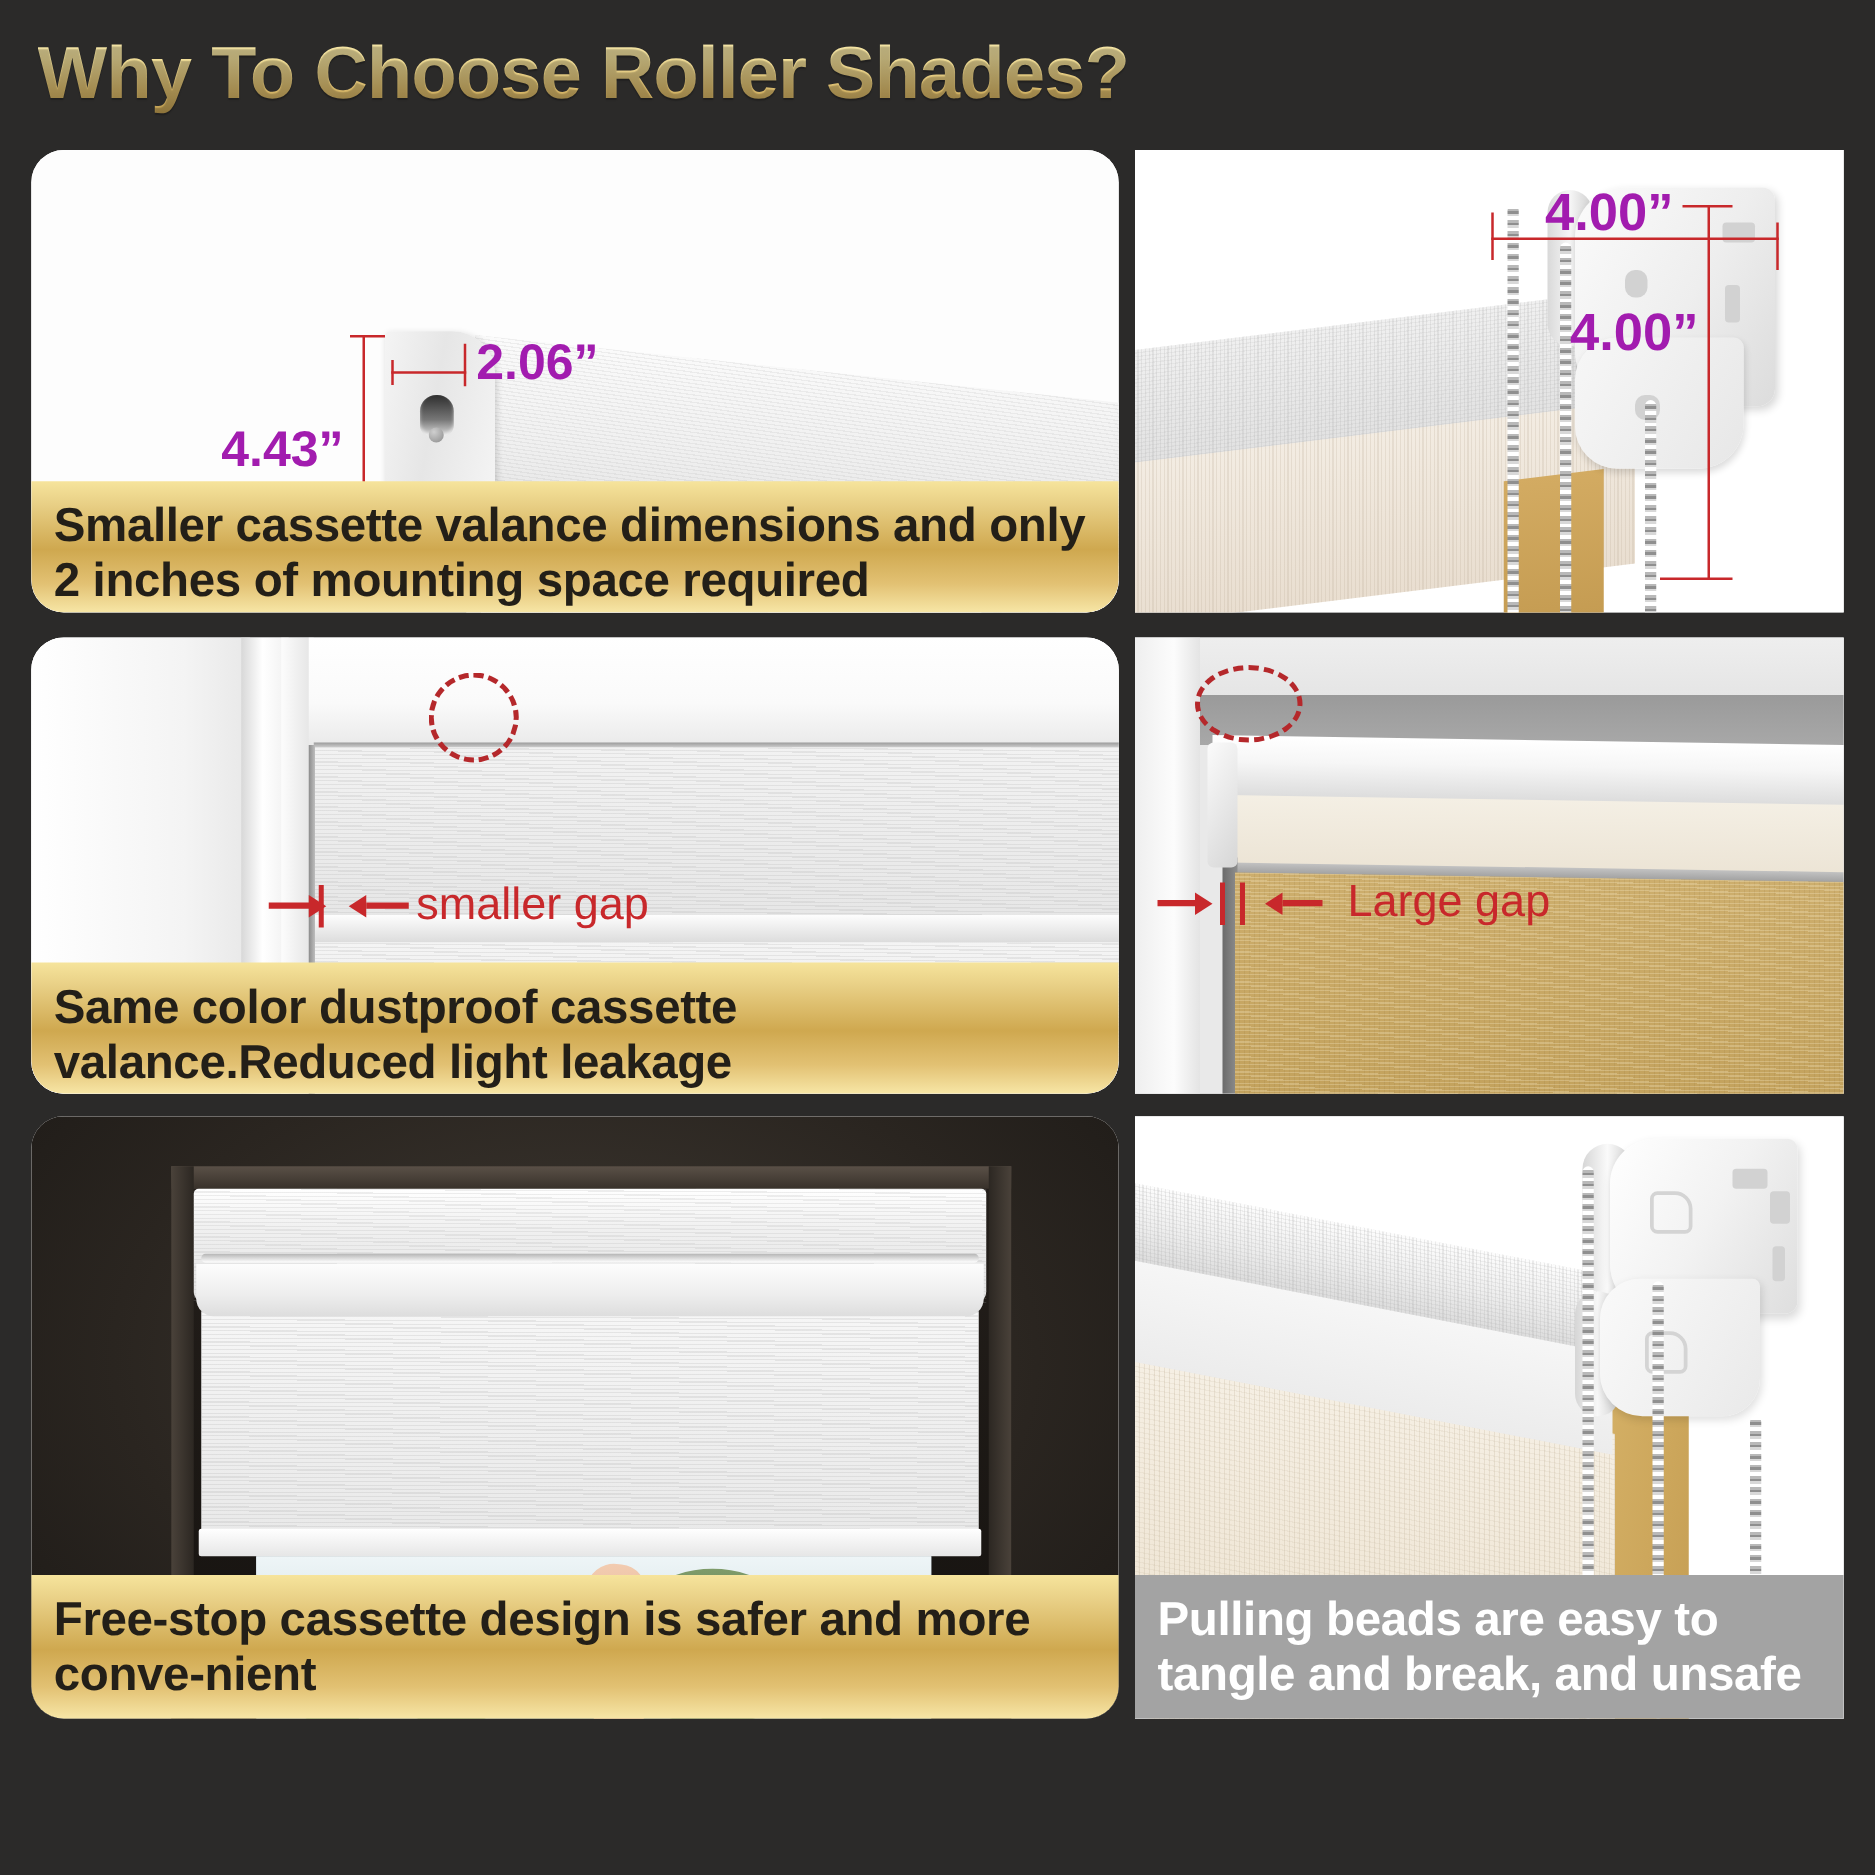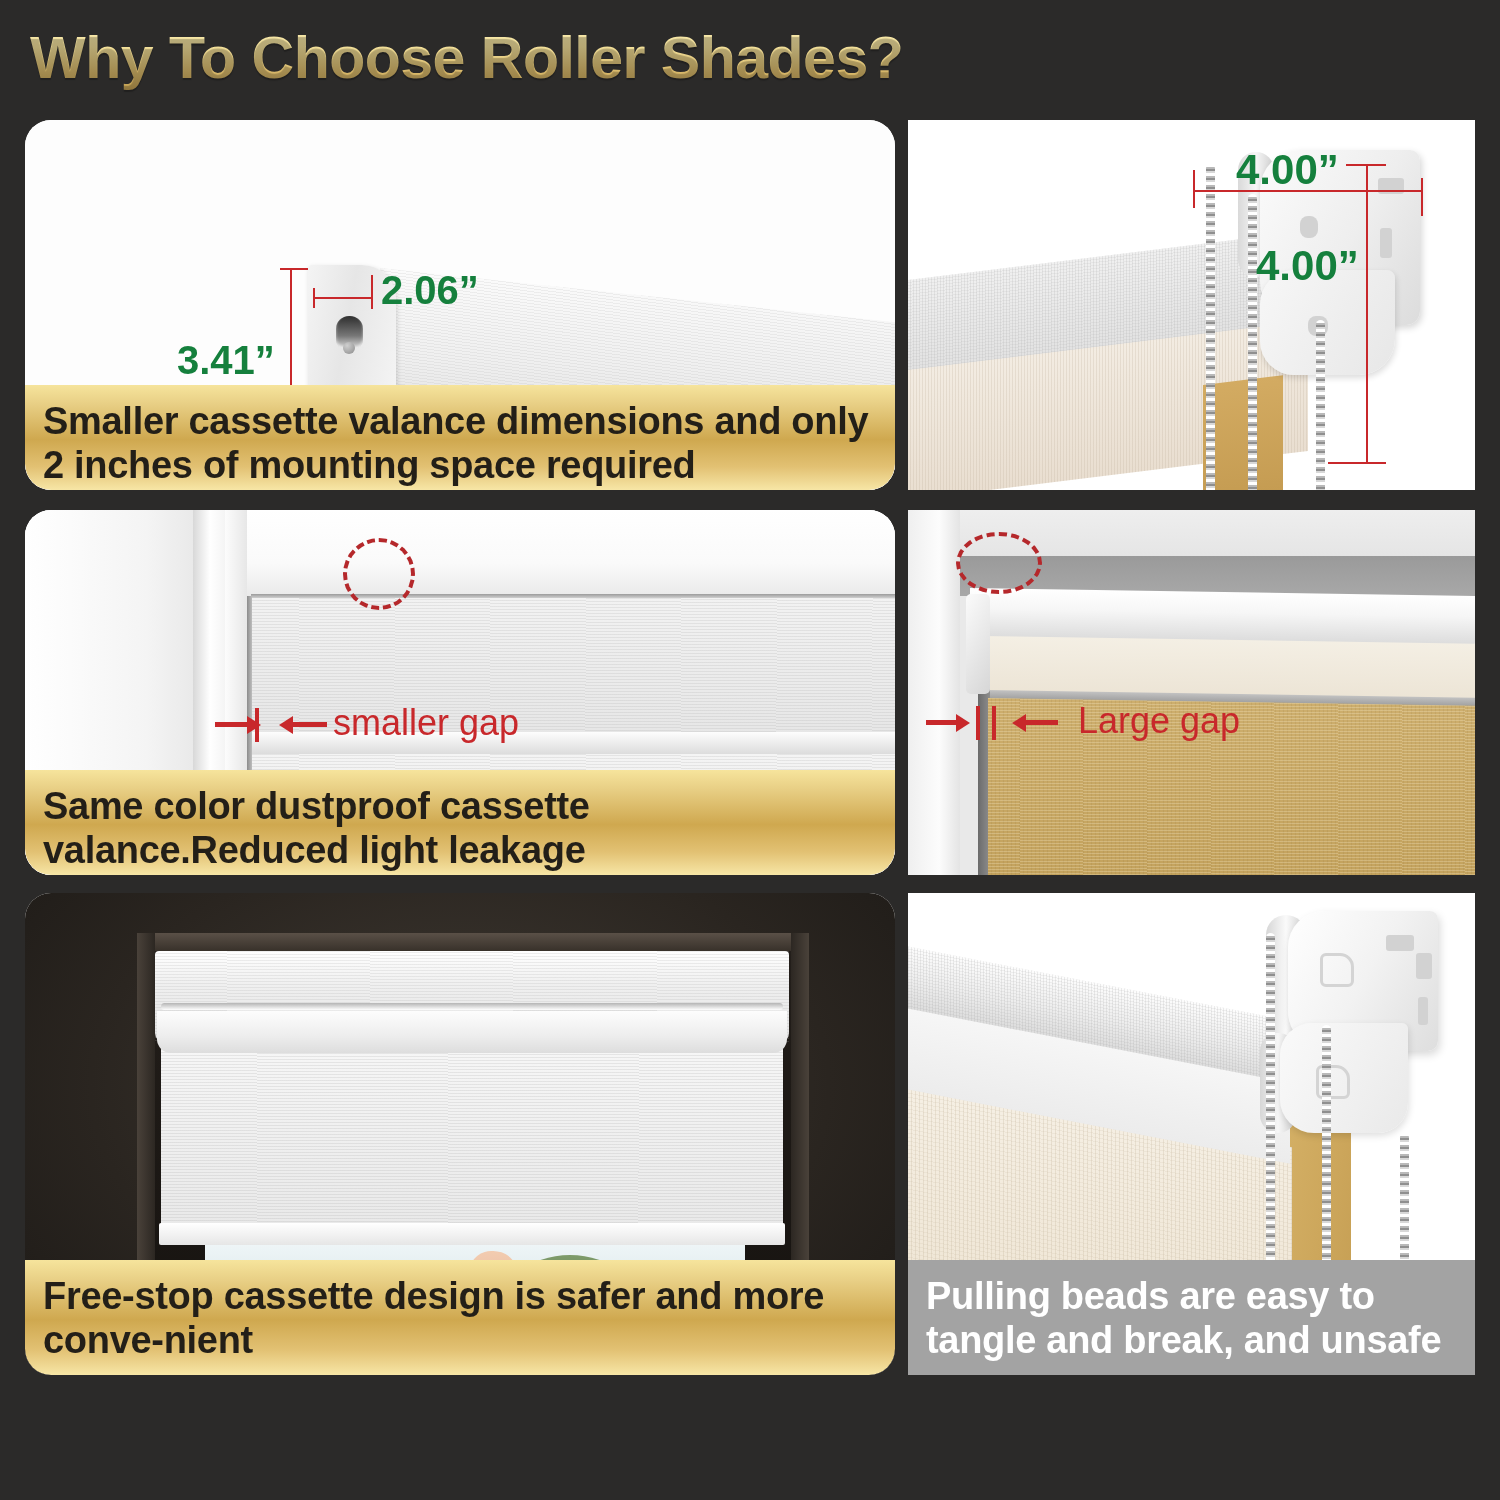--- a/index.html
+++ b/index.html
@@ -154,21 +154,21 @@
   }
 
   
   .dim-line-v, .dim-line-h, .dim-tick-h, .dim-tick-v { position:absolute; background:#c8282b; }
   .dim-line-v { width: 2px; }
   .dim-line-h { height: 2px; }
   .dim-tick-h { height: 2px; }
   .dim-tick-v { width: 2px; }
   .dim-label {
     position: absolute;
-    color: #15803d;
+    color: #a21caf;
     font-weight: bold;
     font-family: "Liberation Sans", sans-serif;
     white-space: nowrap;
   }
 
   
   .p1r-bg { position:absolute; inset:0; background:#ffffff; }
   .p1r-fab-white {
     position:absolute; left:0; top:160px; width:430px; height:110px;
     background: linear-gradient(180deg,#f0f0f0,#dfdfdf);
@@ -402,21 +402,21 @@
       <div class="p1l-body-bot"></div>
       <div class="p1l-fabric"></div>
       <div class="p1l-endcap"></div>
       <div class="p1l-hole"></div>
       <div class="p1l-screw1"></div>
       <div class="p1l-screw2"></div>
 
       <div class="dim-line-v" style="left:265px; top:148px; height:205px;"></div>
       <div class="dim-tick-h" style="left:255px; top:148px; width:28px;"></div>
       <div class="dim-tick-h" style="left:255px; top:351px; width:28px;"></div>
-      <div class="dim-label" style="left:152px; top:218px; font-size:40px;">3.41”</div>
+      <div class="dim-label" style="left:152px; top:218px; font-size:40px;">4.43”</div>
 
       <div class="dim-line-h" style="left:288px; top:177px; width:60px;"></div>
       <div class="dim-tick-v" style="left:288px; top:168px; height:20px;"></div>
       <div class="dim-tick-v" style="left:346px; top:155px; height:34px;"></div>
       <div class="dim-label" style="left:356px; top:148px; font-size:40px;">2.06”</div>
     </div>
     <div class="caption gold h2">Smaller cassette valance dimensions and only 2 inches of mounting space required</div>
   </div>
 
   <div class="panel right r1">

